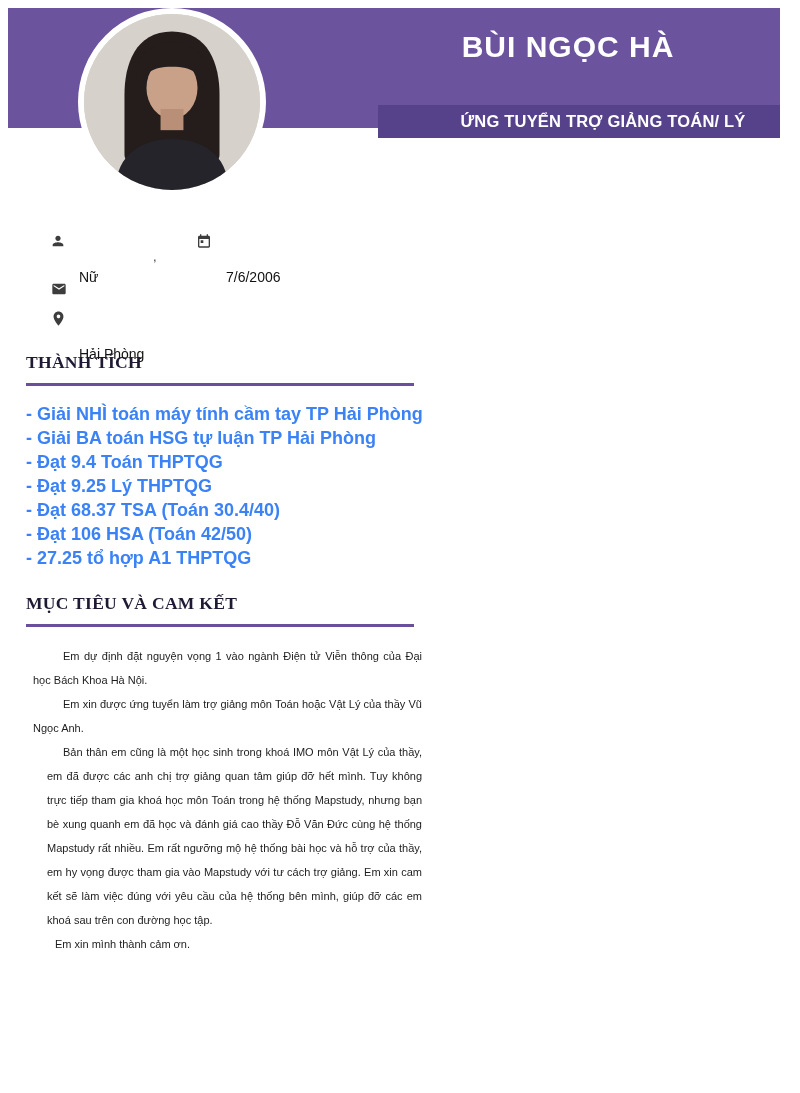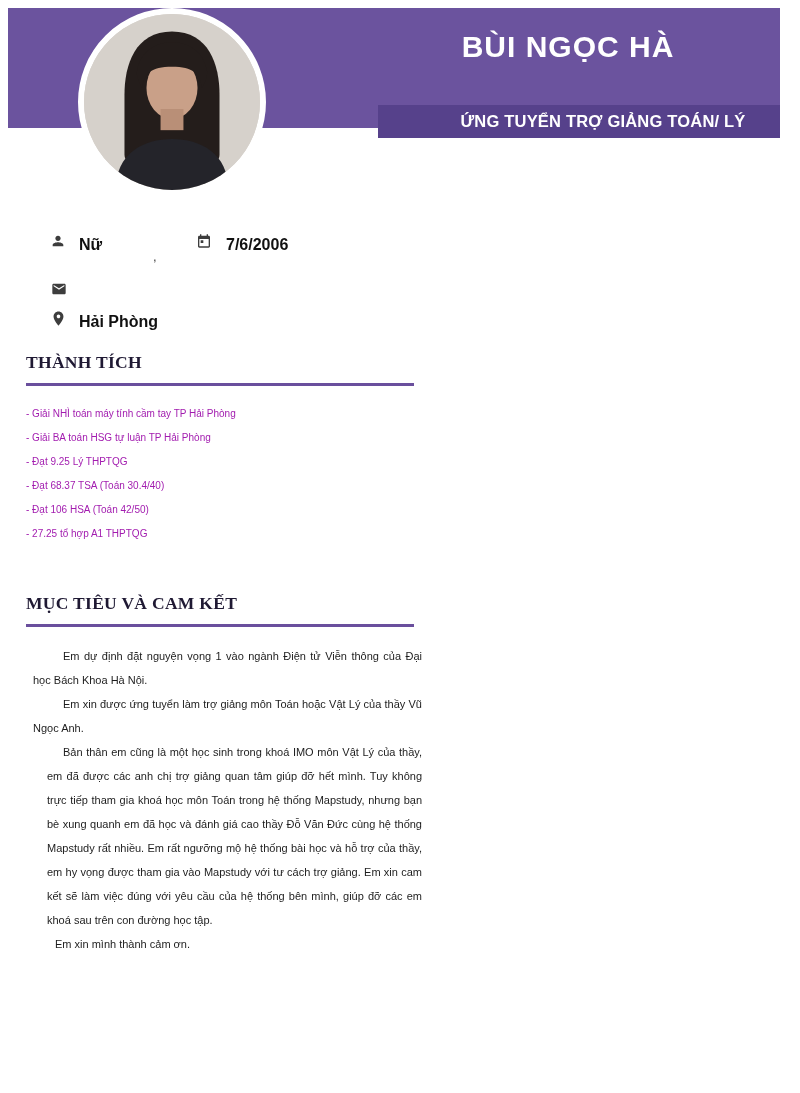--- a/index.html
+++ b/index.html
@@ -64,23 +64,24 @@
     width: 16px; height: 16px;
   }
   .icon svg { width: 100%; height: 100%; fill: #3D3D3D; display: block; }
   .icon-person   { left: 50px;  top: 233px; }
   .icon-calendar { left: 196px; top: 233px; }
   .icon-mail     { left: 51px;  top: 281px; }
   .icon-pin      { left: 50px;  top: 309px; width: 17px; height: 19px; }
 
   .info-label {
     position: absolute;
-    font-size: 16px;
-    font-weight: 700;
+    font-size: 14px;
+    font-weight: 400;
     color: #111111;
+    margin-top: 33px;
   }
   .label-gender   { left: 79px;  top: 236px; }
   .label-dob      { left: 226px; top: 236px; }
   .label-location { left: 79px;  top: 313px; }
   .stray {
     position: absolute;
     left: 153px; top: 249px;
     font-size: 13px;
     color: #444444;
   }
@@ -103,23 +104,24 @@
     width: 388px; height: 3px;
     background: #6A4F9D;
   }
   .r1 { top: 383px; }
   .r2 { top: 624px; }
 
   .ach-list {
     position: absolute;
     left: 26px; top: 402px;
     width: 400px;
-    font-size: 10px;
+    font-size: 18px;
     line-height: 24px;
-    color: #a21caf;
+    color: #3b82f6;
+    font-weight: bold;
   }
   .ach-item { display: block; }
 
   .paras {
     position: absolute;
     left: 33px; top: 644px;
     width: 389px;
     font-size: 11px;
     line-height: 24px;
     color: #1D1D1D;
@@ -178,20 +180,21 @@
         <path d="M12 2C8.1 2 5 5.1 5 9c0 5.2 7 13 7 13s7-7.8 7-13c0-3.9-3.1-7-7-7zm0 9.5c-1.4 0-2.5-1.1-2.5-2.5S10.6 6.5 12 6.5s2.5 1.1 2.5 2.5-1.1 2.5-2.5 2.5z"></path>
       </svg>
   </span>
   <span class="info-label label-location">Hải Phòng</span>
 
   <h2 class="sec-title t1">THÀNH TÍCH</h2>
   <div class="rule r1"></div>
   <div class="ach-list">
     <span class="ach-item">- Giải NHÌ toán máy tính cầm tay TP Hải Phòng</span>
     <span class="ach-item">- Giải BA toán HSG tự luận TP Hải Phòng</span>
+    <span class="ach-item">- Đạt 9.4 Toán THPTQG</span>
     <span class="ach-item">- Đạt 9.25 Lý THPTQG</span>
     <span class="ach-item">- Đạt 68.37 TSA (Toán 30.4/40)</span>
     <span class="ach-item">- Đạt 106 HSA (Toán 42/50)</span>
     <span class="ach-item">- 27.25 tổ hợp A1 THPTQG</span>
   </div>
 
   <h2 class="sec-title t2">MỤC TIÊU VÀ CAM KẾT</h2>
   <div class="rule r2"></div>
   <div class="paras">
     <p class="p1">Em dự định đặt nguyện vọng 1 vào ngành Điện tử Viễn thông của Đại học Bách Khoa Hà Nội.</p>

